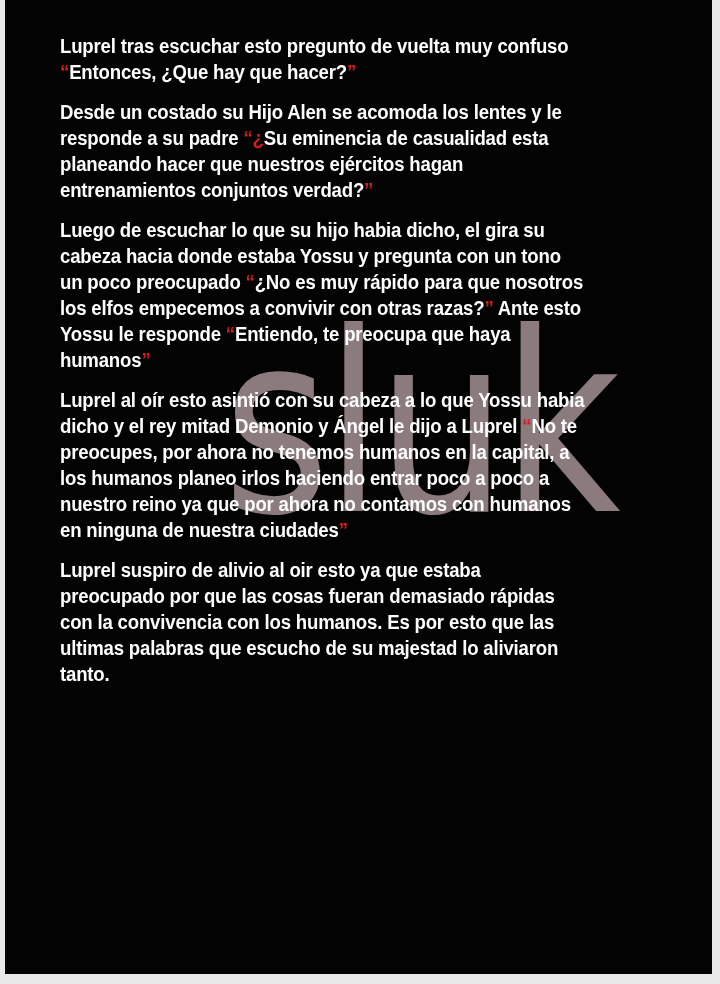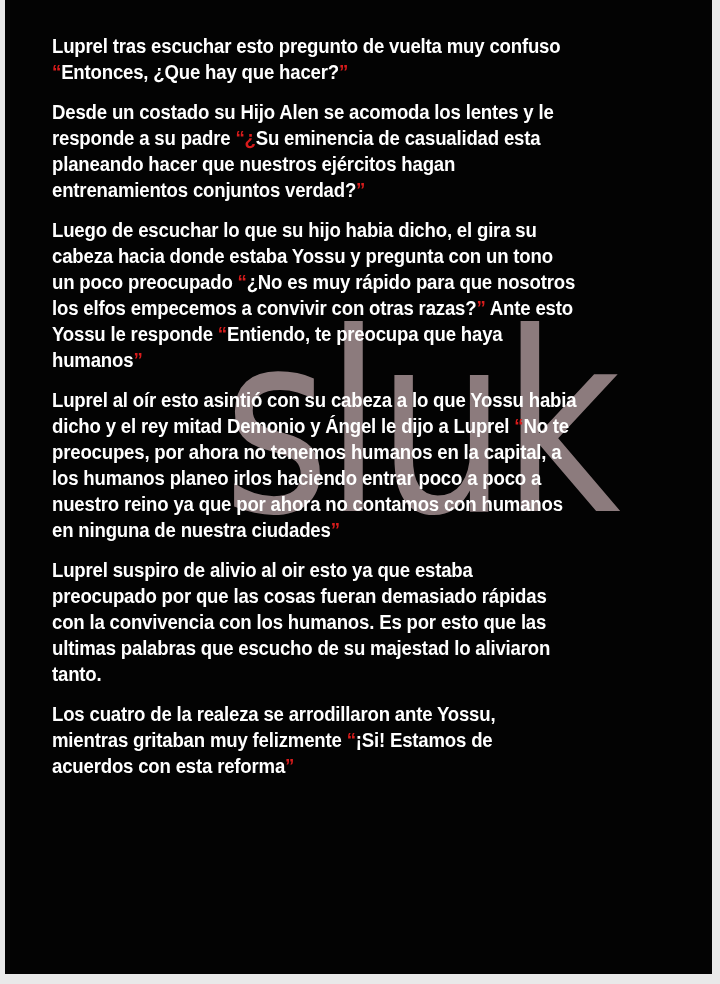--- a/index.html
+++ b/index.html
@@ -8,21 +8,21 @@
     position:absolute; left:5px; top:0; width:707px; height:974px;
     background:#030303; overflow:hidden;
   }
   .watermark {
     position:absolute; left:218px; top:300px;
     font-family:"DejaVu Sans", sans-serif; font-weight:normal;
     font-size:250px; line-height:250px; color:#8c7b7d; letter-spacing:-6px;
     transform:scaleX(0.82); transform-origin:left top;
   }
   .content { position:absolute; left:43px; top:33px; width:660px; }
-  .para { margin:0 0 14px 4px; }
+  .para { margin:0 0 14px 12px; }
   .line {
     display:block; white-space:nowrap; height:26px; line-height:26px;
     font-family:"Liberation Sans", sans-serif; font-weight:bold; font-size:20px;
     color:#ffffff; letter-spacing:-0.2px;
     transform:scaleX(0.93); transform-origin:left center;
   }
   .red { color:#d81c1c; }
 </style>
 </head>
 <body>
@@ -56,19 +56,14 @@
         <span class="line"><span>nuestro reino ya que por ahora no contamos con humanos</span></span>
         <span class="line"><span>en ninguna de nuestra ciudades</span><span class="red">”</span></span>
       </div>
       <div class="para">
         <span class="line"><span>Luprel suspiro de alivio al oir esto ya que estaba</span></span>
         <span class="line"><span>preocupado por que las cosas fueran demasiado rápidas</span></span>
         <span class="line"><span>con la convivencia con los humanos. Es por esto que las</span></span>
         <span class="line"><span>ultimas palabras que escucho de su majestad lo aliviaron</span></span>
         <span class="line"><span>tanto.</span></span>
       </div>
-      <div class="para">
-        <span class="line"><span>Los cuatro de la realeza se arrodillaron ante Yossu,</span></span>
-        <span class="line"><span>mientras gritaban muy felizmente </span><span class="red">“</span><span>¡Si! Estamos de</span></span>
-        <span class="line"><span>acuerdos con esta reforma</span><span class="red">”</span></span>
-      </div>
     </div>
 </div>
 
 </body></html>

